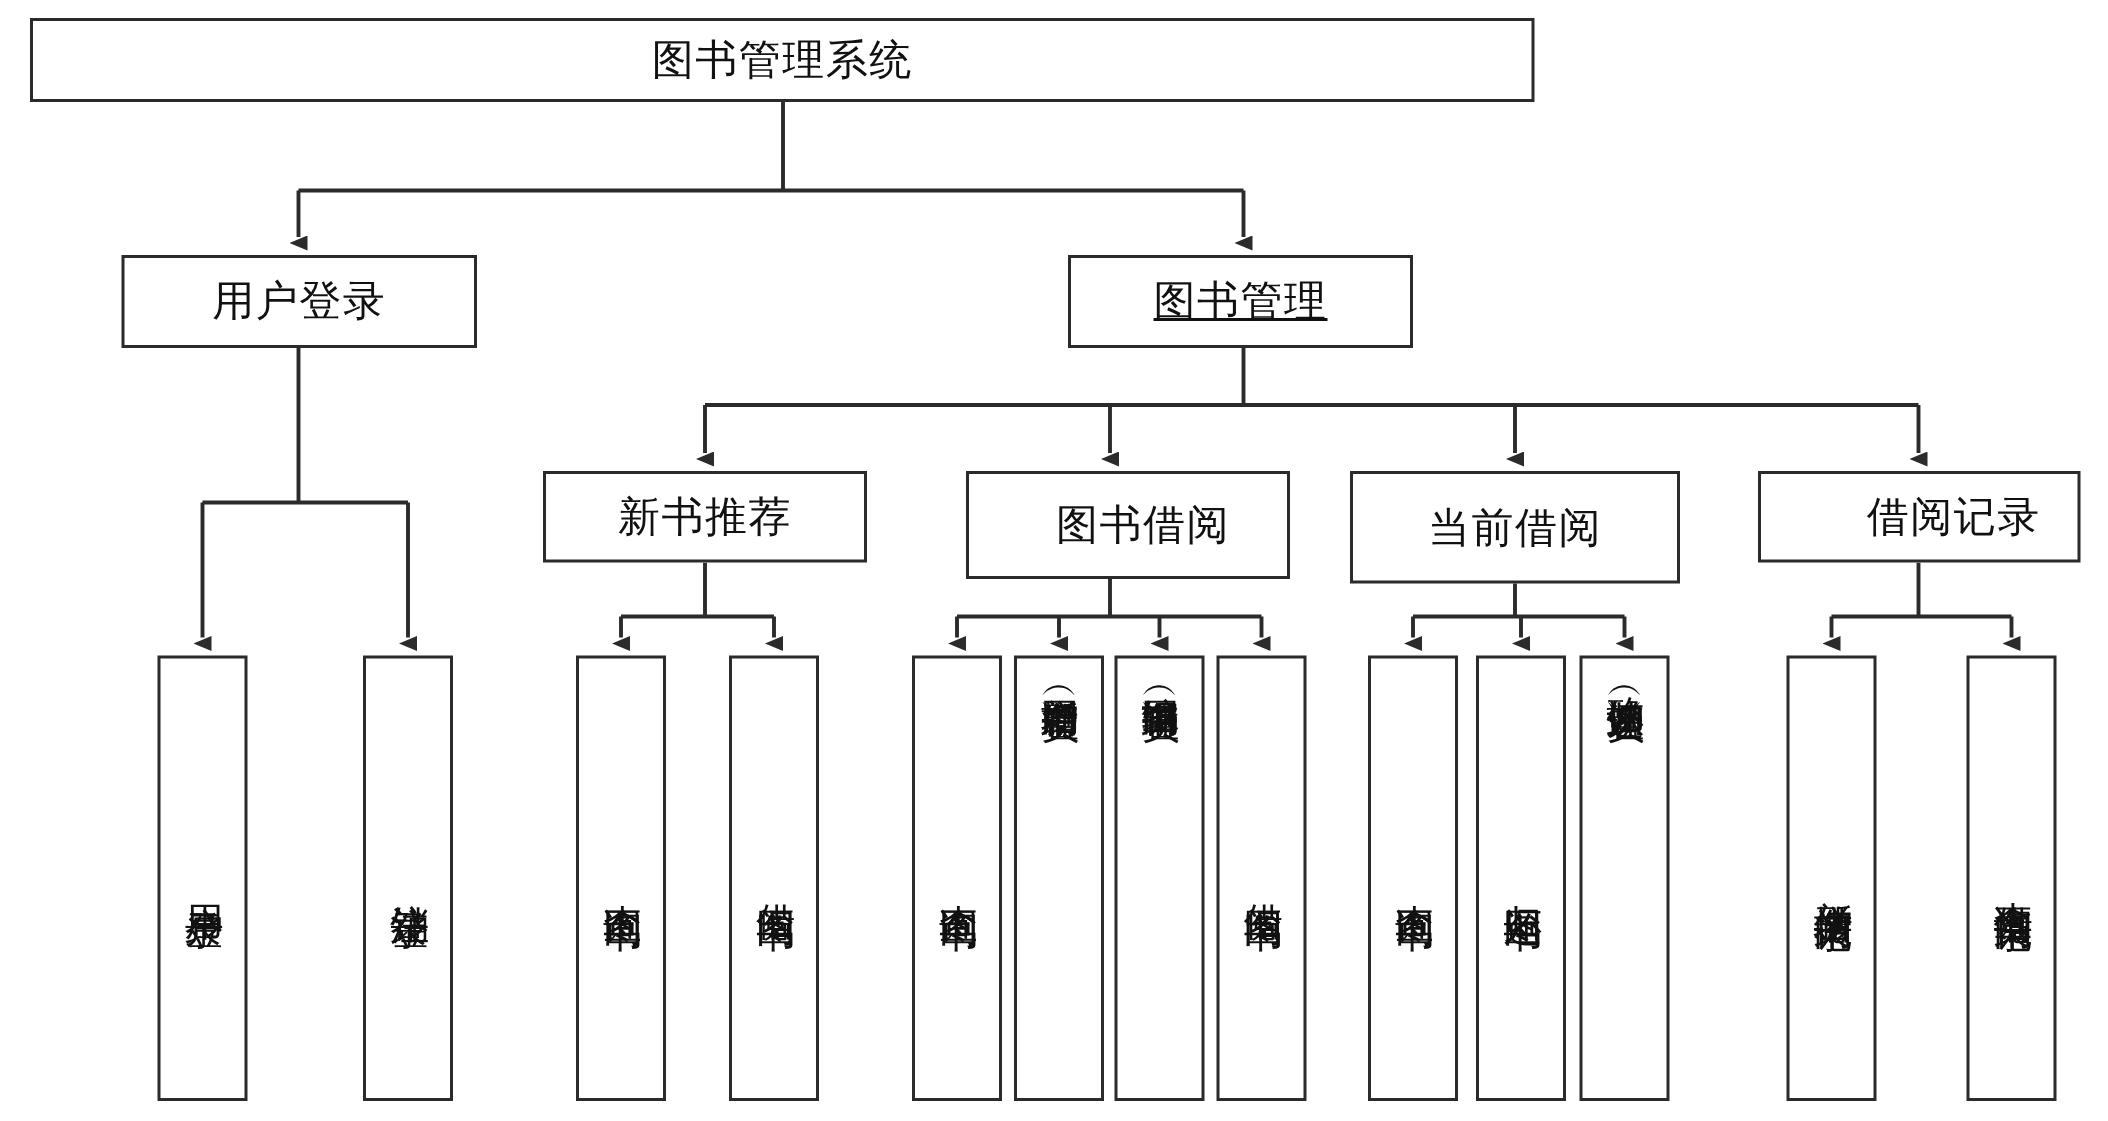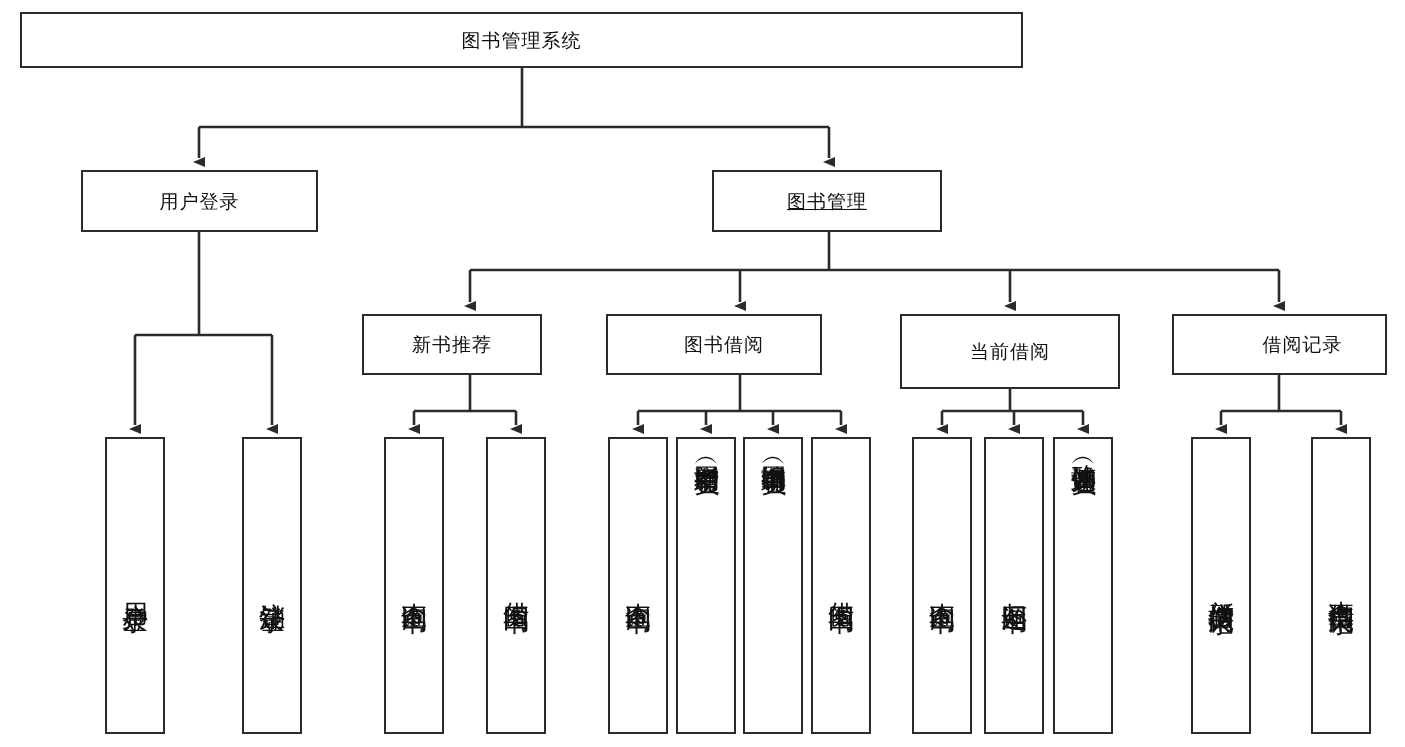--- a/index.html
+++ b/index.html
@@ -34,21 +34,21 @@
     justify-content: center;
     color: #111111;
   }
   .node-label {
     display: block;
     text-align: center;
     line-height: 1.18;
     color: #111111;
   }
   .node.horiz .node-label {
-    font-size: 19px;
+    font-size: 28px;
     letter-spacing: 1px;
     white-space: nowrap;
   }
   .node.vert {
     padding: 6px 0;
     align-items: flex-start;
     justify-content: center;
   }
   .node.vert .node-label {
     writing-mode: vertical-rl;
@@ -132,24 +132,24 @@
     <span class="node-label">图书管理系统</span>
   </div>
 
   <div class="node horiz" style="left:81px; top:170px; width:237px; height:62px;">
     <span class="node-label">用户登录</span>
   </div>
   <div class="node horiz" style="left:712px; top:170px; width:230px; height:62px;text-decoration:underline;">
     <span class="node-label">图书管理</span>
   </div>
 
-  <div class="node horiz" style="left:362px; top:314px; width:180px; height:61px;">
+  <div class="node horiz" style="left:362px; top:314px; width:216px; height:61px;">
     <span class="node-label">新书推荐</span>
   </div>
-  <div class="node horiz" style="left:606px; top:314px; width:216px; height:61px;padding-left:20px;">
+  <div class="node horiz" style="left:644px; top:314px; width:216px; height:72px;padding-left:20px;">
     <span class="node-label">图书借阅</span>
   </div>
   <div class="node horiz" style="left:900px; top:314px; width:220px; height:75px;">
     <span class="node-label">当前借阅</span>
   </div>
   <div class="node horiz" style="left:1172px; top:314px; width:215px; height:61px;padding-left:46px;">
     <span class="node-label">借阅记录</span>
   </div>
 
   <div class="node vert" style="left:105px; top:437px; width:60px; height:297px; align-items:center;">

